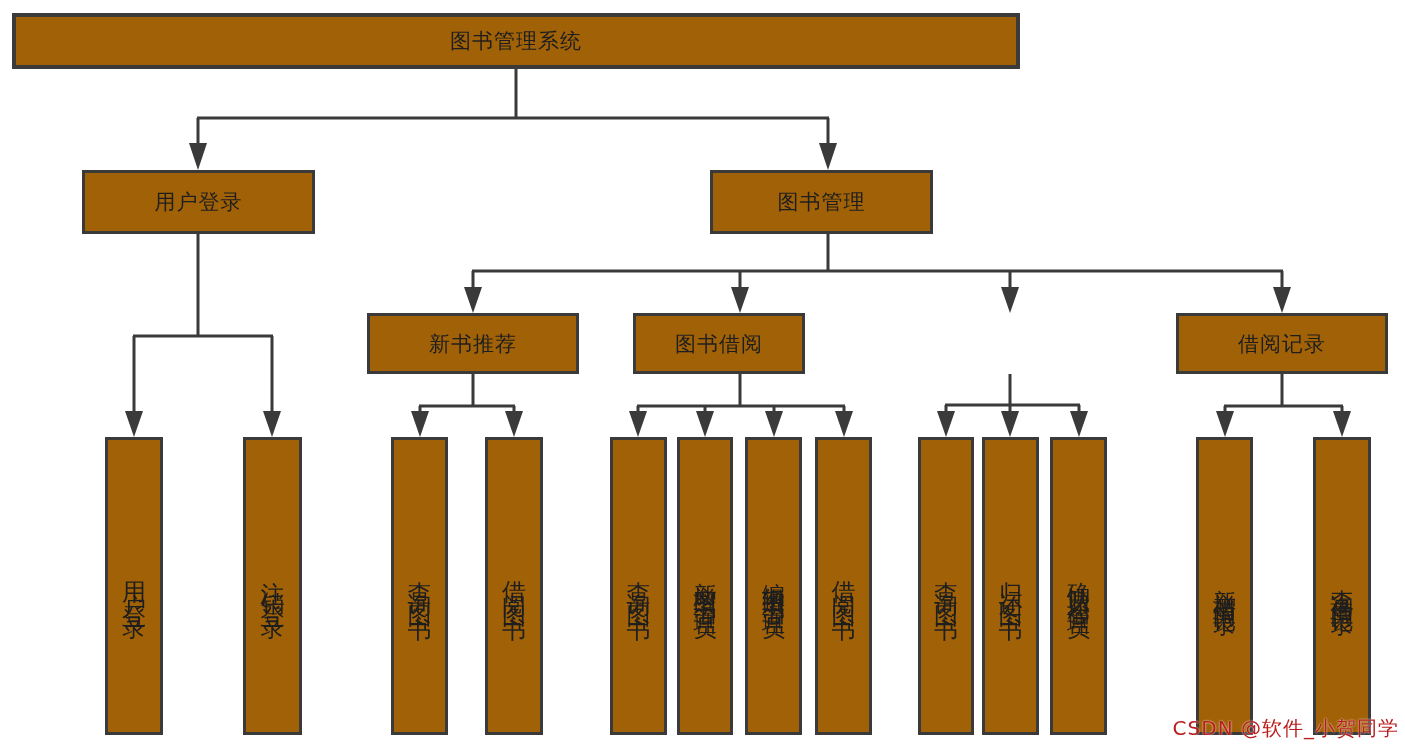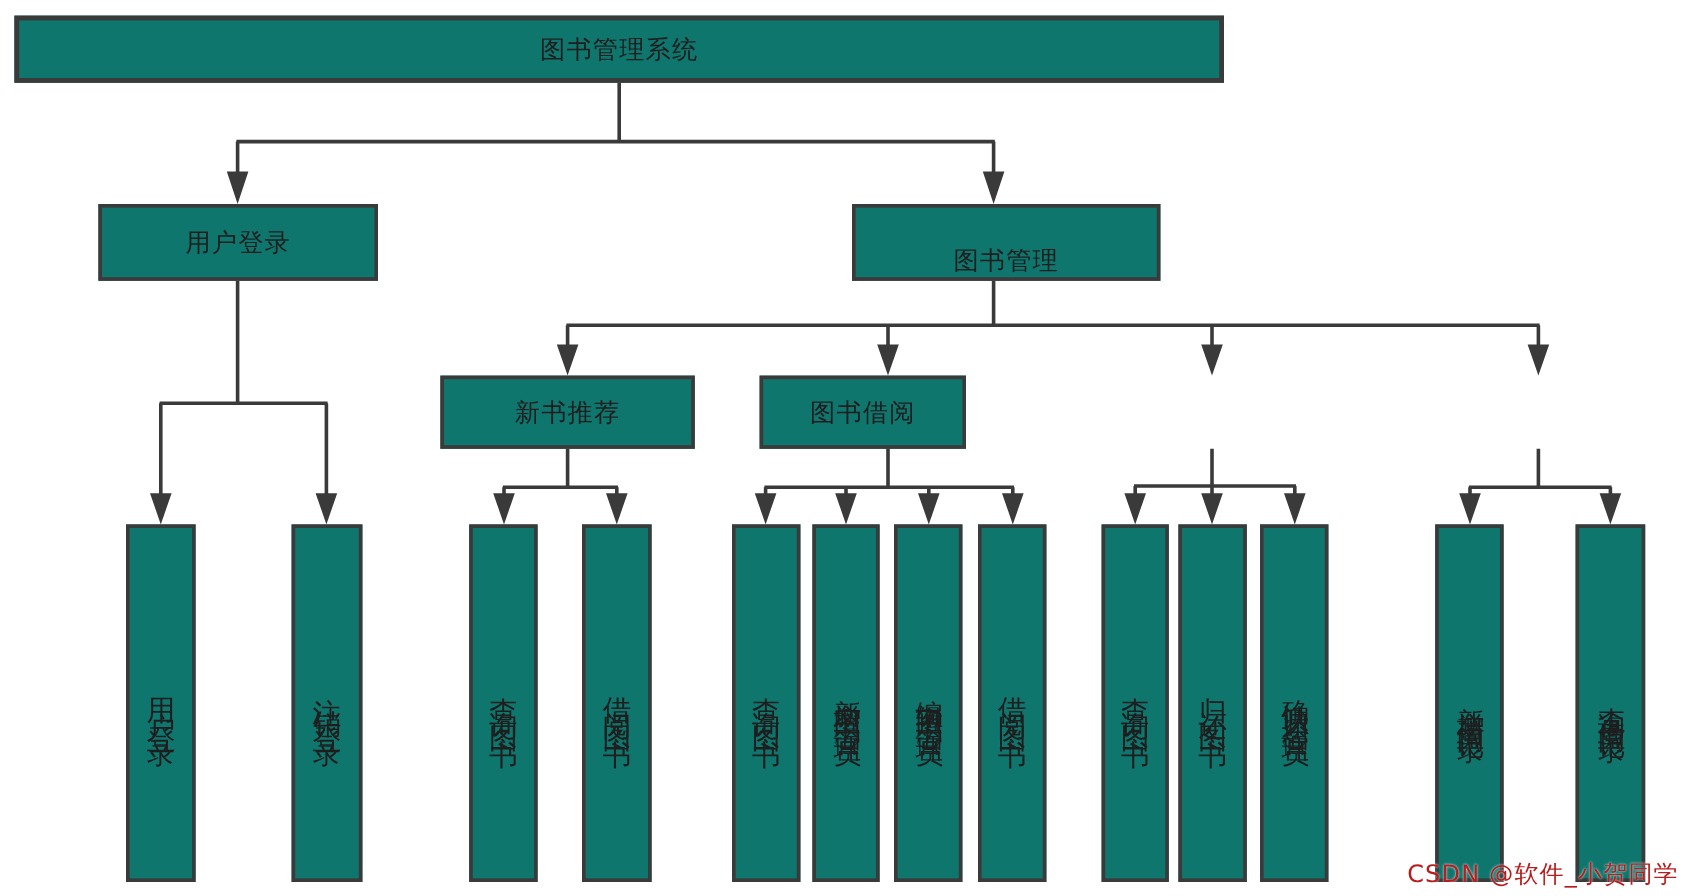--- a/index.html
+++ b/index.html
@@ -1,28 +1,28 @@
 <!DOCTYPE html>
 <html><head>
 <meta charset="utf-8">
 <style>
   html,body{margin:0;padding:0;background:#ffffff;}
   body{font-family:"DejaVu Sans","Liberation Sans",sans-serif;}
   #stage{position:relative;width:1405px;height:747px;background:#ffffff;overflow:hidden;}
   .wires{position:absolute;left:0;top:0;z-index:1;}
   .node{
     position:absolute;z-index:2;box-sizing:border-box;
-    background:#0f766e;border:3px solid #3a3a3a;
+    background:#a16207;border:3px solid #3a3a3a;
     display:flex;align-items:center;justify-content:center;
     color:#1e1e1e;
   }
   .hlabel{font-size:21px;letter-spacing:1px;white-space:nowrap;}
   .root{left:12px;top:13px;width:1008px;height:56px;border-width:4px;}
   .n-user-login{left:82px;top:170px;width:233px;height:64px;}
-  .n-book-mgmt{left:710px;top:170px;width:257px;height:64px;align-items:flex-end;}
+  .n-book-mgmt{left:710px;top:170px;width:223px;height:64px;}
   .lvl3{top:313px;height:61px;}
   .n-rec{left:367px;width:212px;text-align:center;}
   .n-bb{left:633px;width:172px;}
   .n-cb{left:902px;width:215px;}
   .n-br{left:1176px;width:212px;}
   .leaf{top:437px;height:298px;}
   .vtext{
     writing-mode:vertical-rl;text-orientation:mixed;
     font-size:24px;line-height:1;letter-spacing:12px;
     white-space:nowrap;color:#1e1e1e;
@@ -102,20 +102,23 @@
   <div class="node n-book-mgmt">
     <span class="hlabel">图书管理</span>
   </div>
 
   <div class="node lvl3 n-rec">
     <span class="hlabel">新书推荐</span>
   </div>
   <div class="node lvl3 n-bb">
     <span class="hlabel">图书借阅</span>
   </div>
+  <div class="node lvl3 n-br">
+    <span class="hlabel">借阅记录</span>
+  </div>
 
   <div class="node leaf l-ul">
     <span class="vtext">用户登录</span>
   </div>
   <div class="node leaf l-lo">
     <span class="vtext">注销登录</span>
   </div>
 
   <div class="node leaf l-rq">
     <span class="vtext">查询图书</span>

